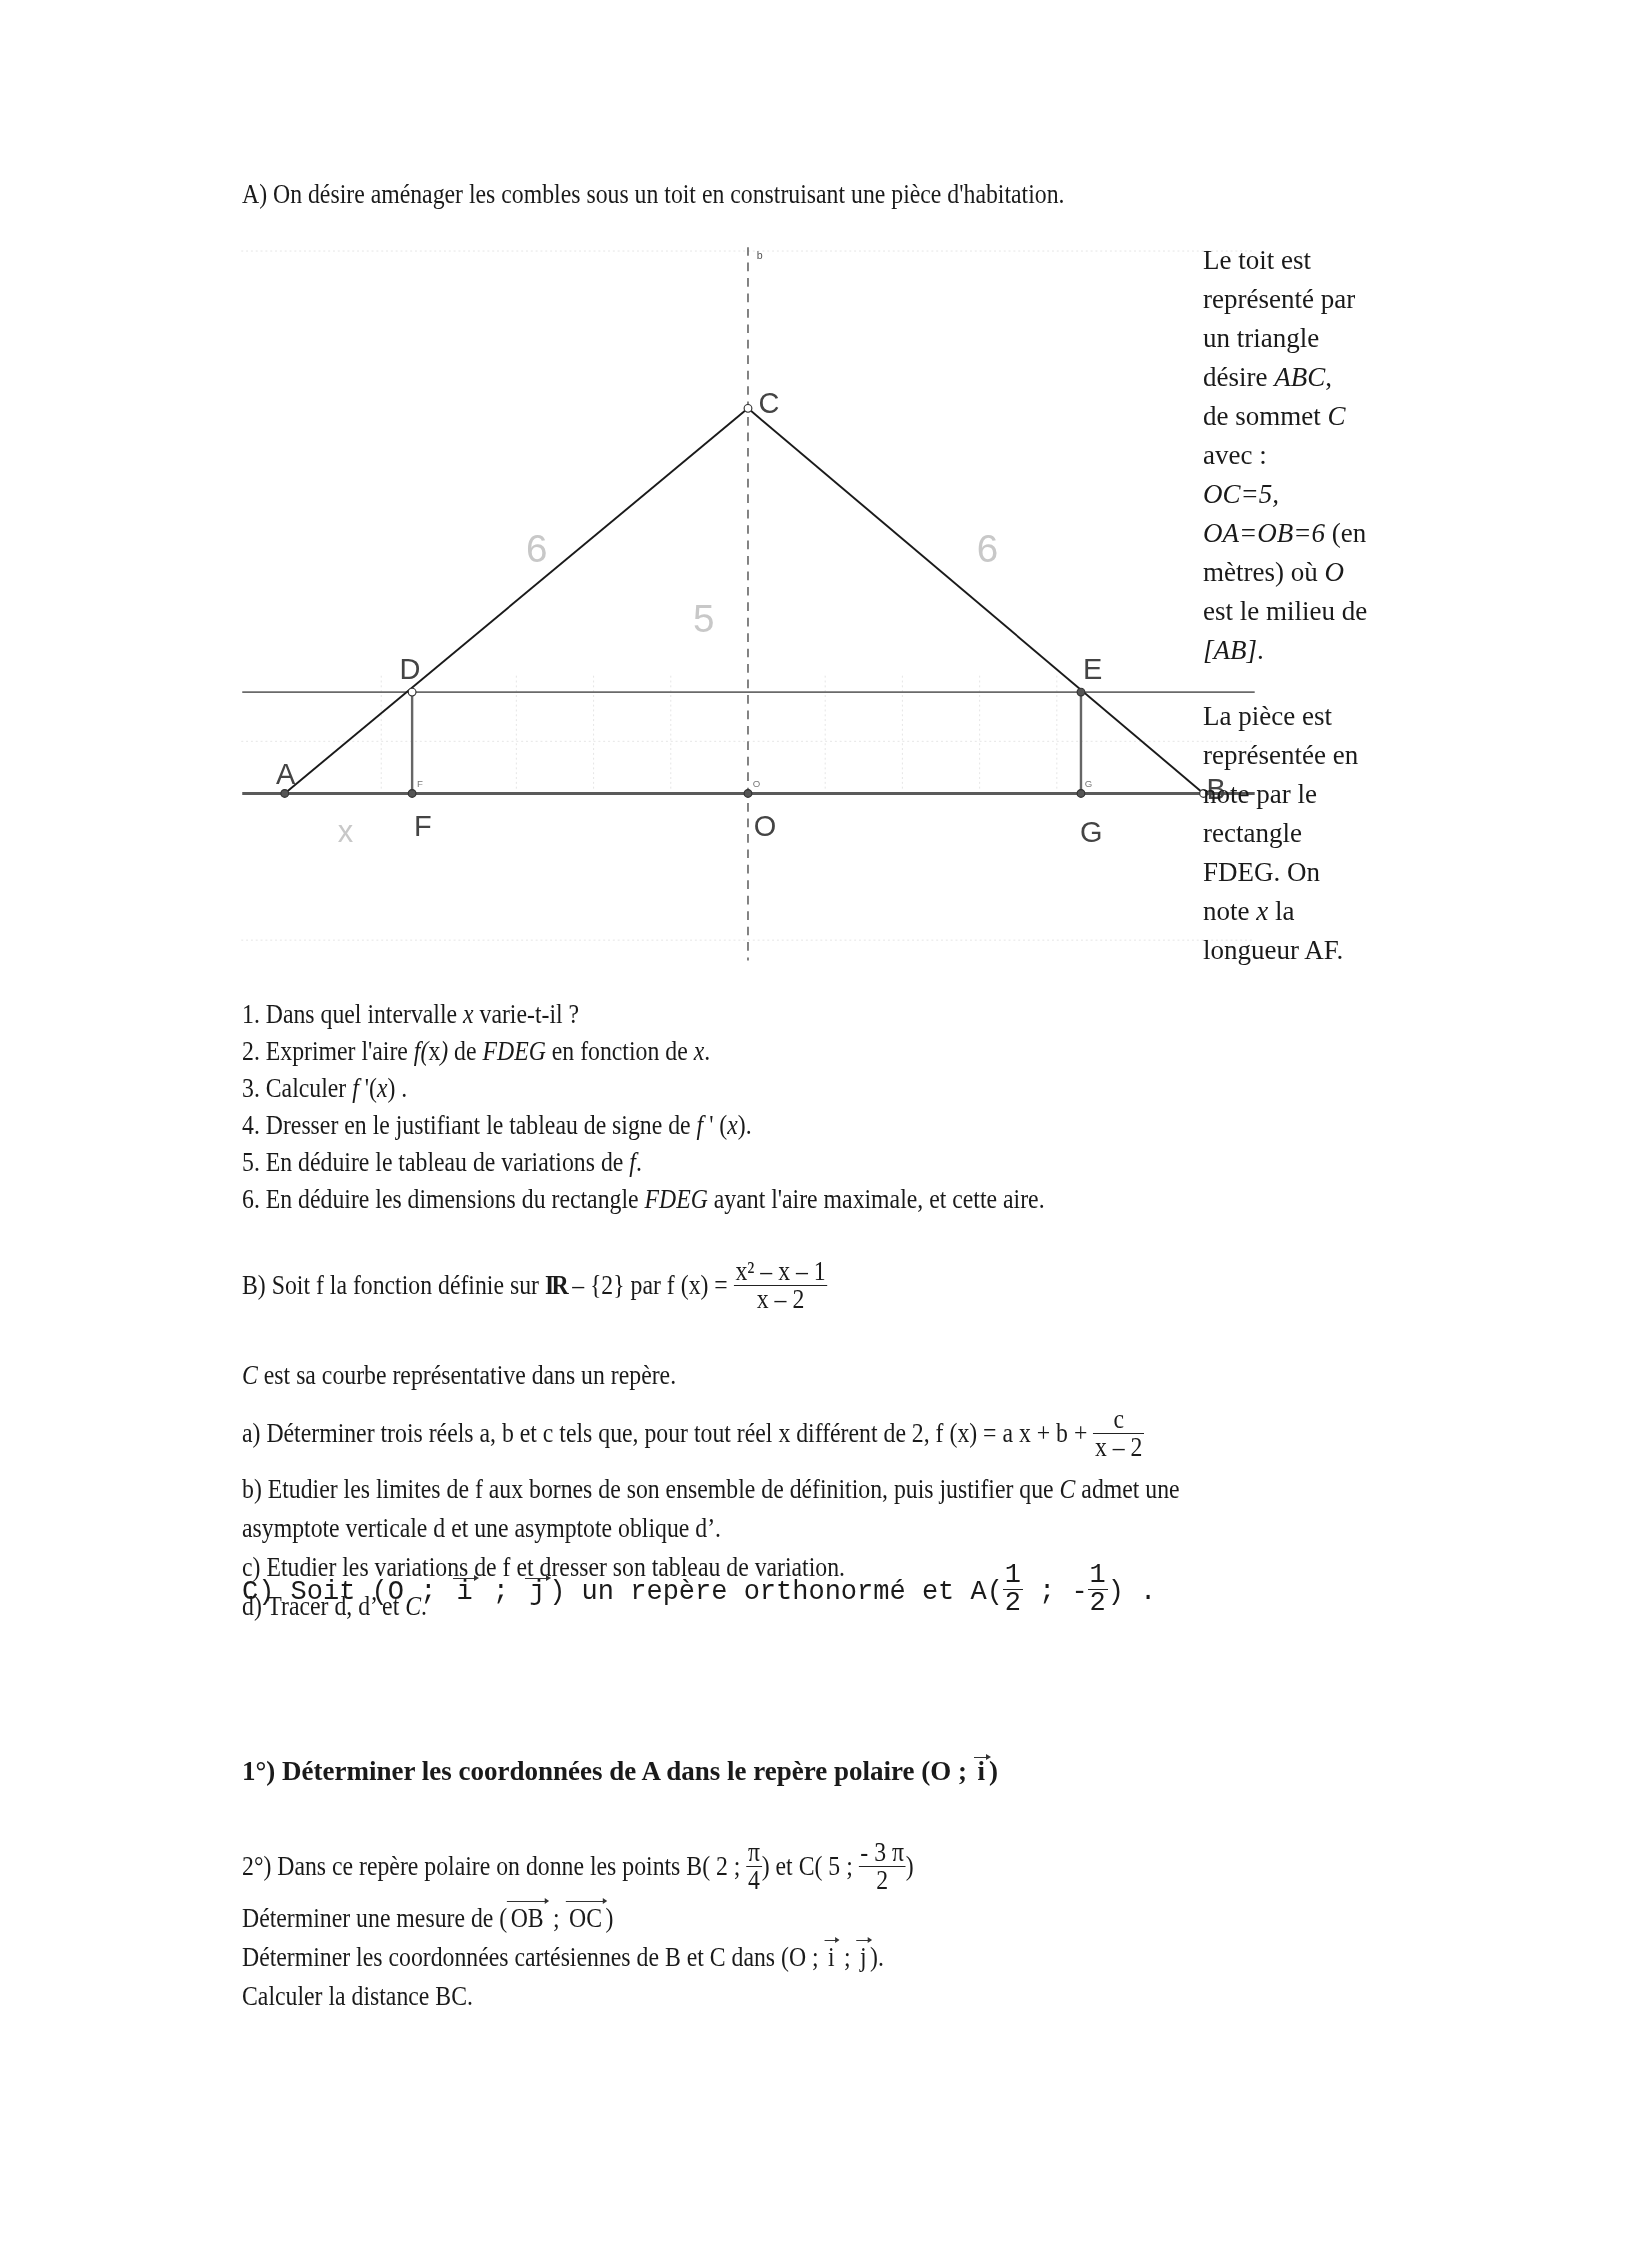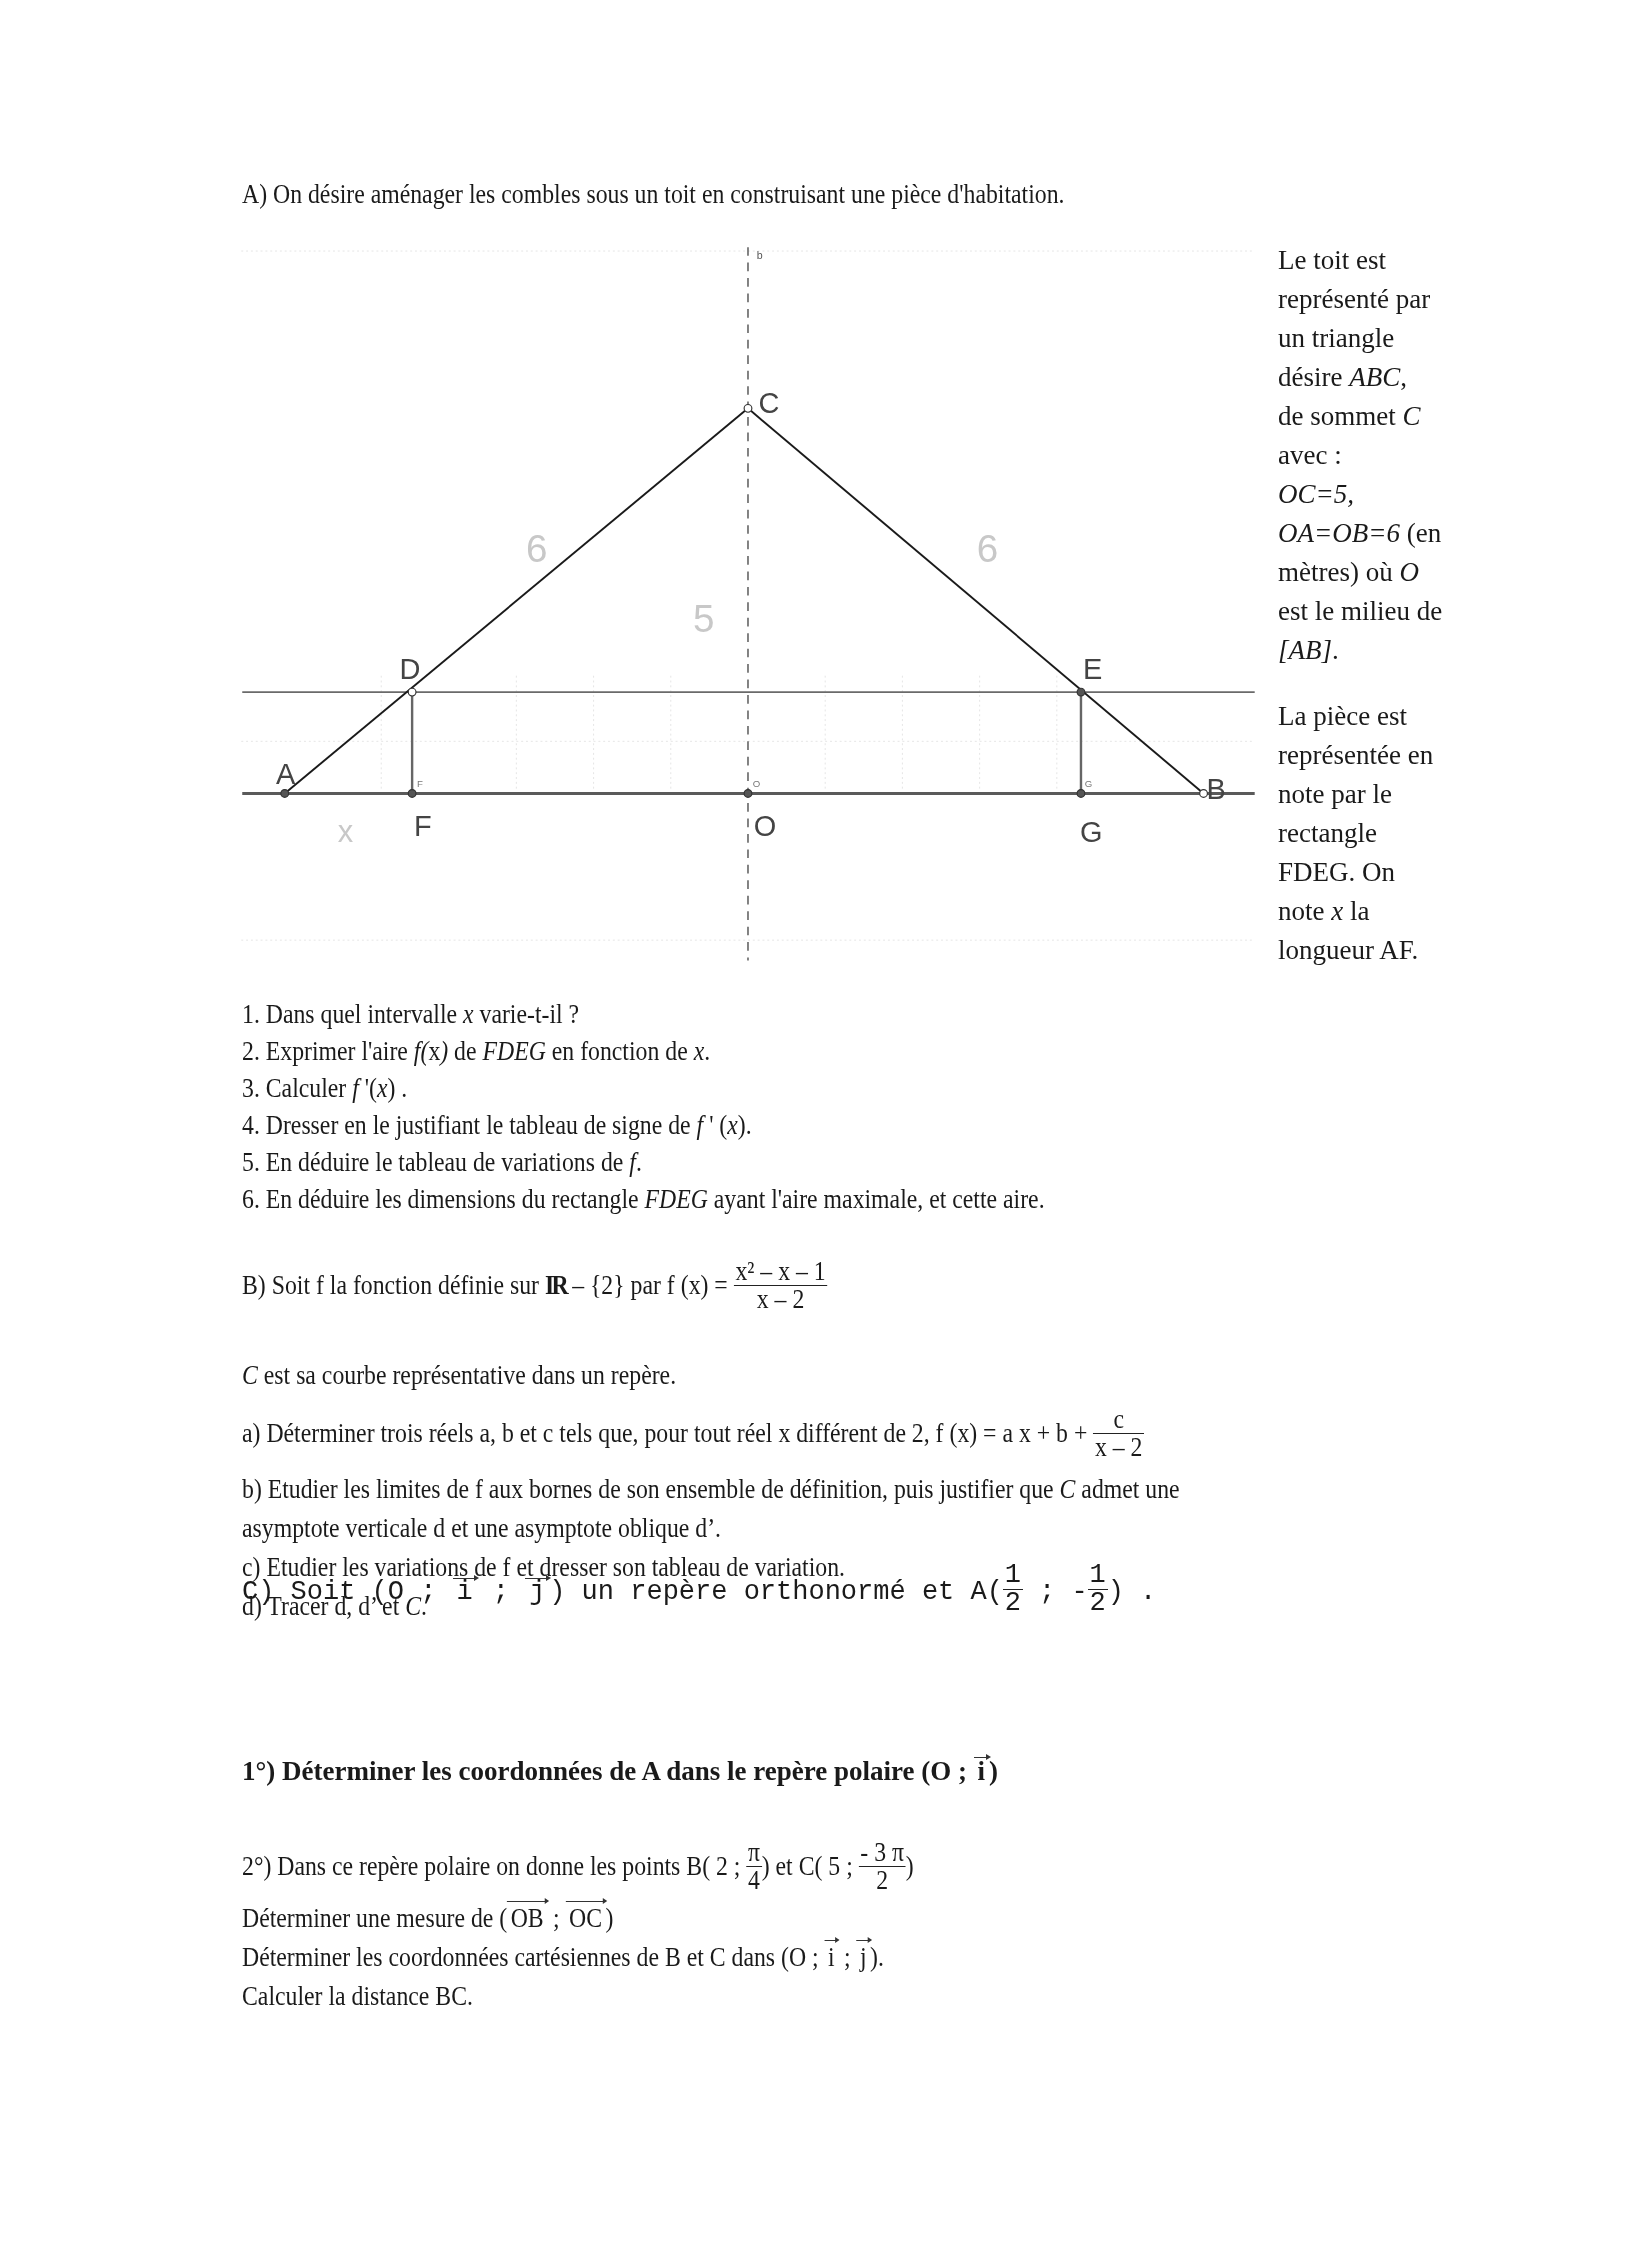--- a/index.html
+++ b/index.html
@@ -3,21 +3,21 @@
 <meta charset="utf-8">
 <style>
   html, body { margin: 0; padding: 0; }
   body {
     width: 1641px; height: 2257px; background: #ffffff; position: relative; overflow: hidden;
     font-family: "Liberation Serif", "DejaVu Serif", serif; color: #1a1a1a;
   }
   .abs { position: absolute; white-space: nowrap; }
   .txt { font-size: 27px; line-height: 33px; }
   .narrow { transform-origin: left top; transform: scaleX(0.88); }
-  .side { position: absolute; left: 1278px; font-size: 27px; line-height: 39px; white-space: nowrap; }
+  .side { position: absolute; left: 1203px; font-size: 27px; line-height: 39px; white-space: nowrap; }
   .it { font-style: italic; }
   .frac { display: inline-block; vertical-align: middle; text-align: center; position: relative; top: -1.9px; }
   .frac > span { display: block; line-height: 27px; padding: 0 1.9px; }
   .frac > .num { border-bottom: 1.4px solid #222; }
   .vec { display: inline-block; position: relative; padding: 0 3.9px; }
   .vec::before {
     content: ""; position: absolute; left: 0; right: 0; top: 1.9px; border-top: 1.4px solid #333;
   }
   .vec::after {
     content: ""; position: absolute; right: -1.9px; top: -1px; width: 0; height: 0;

